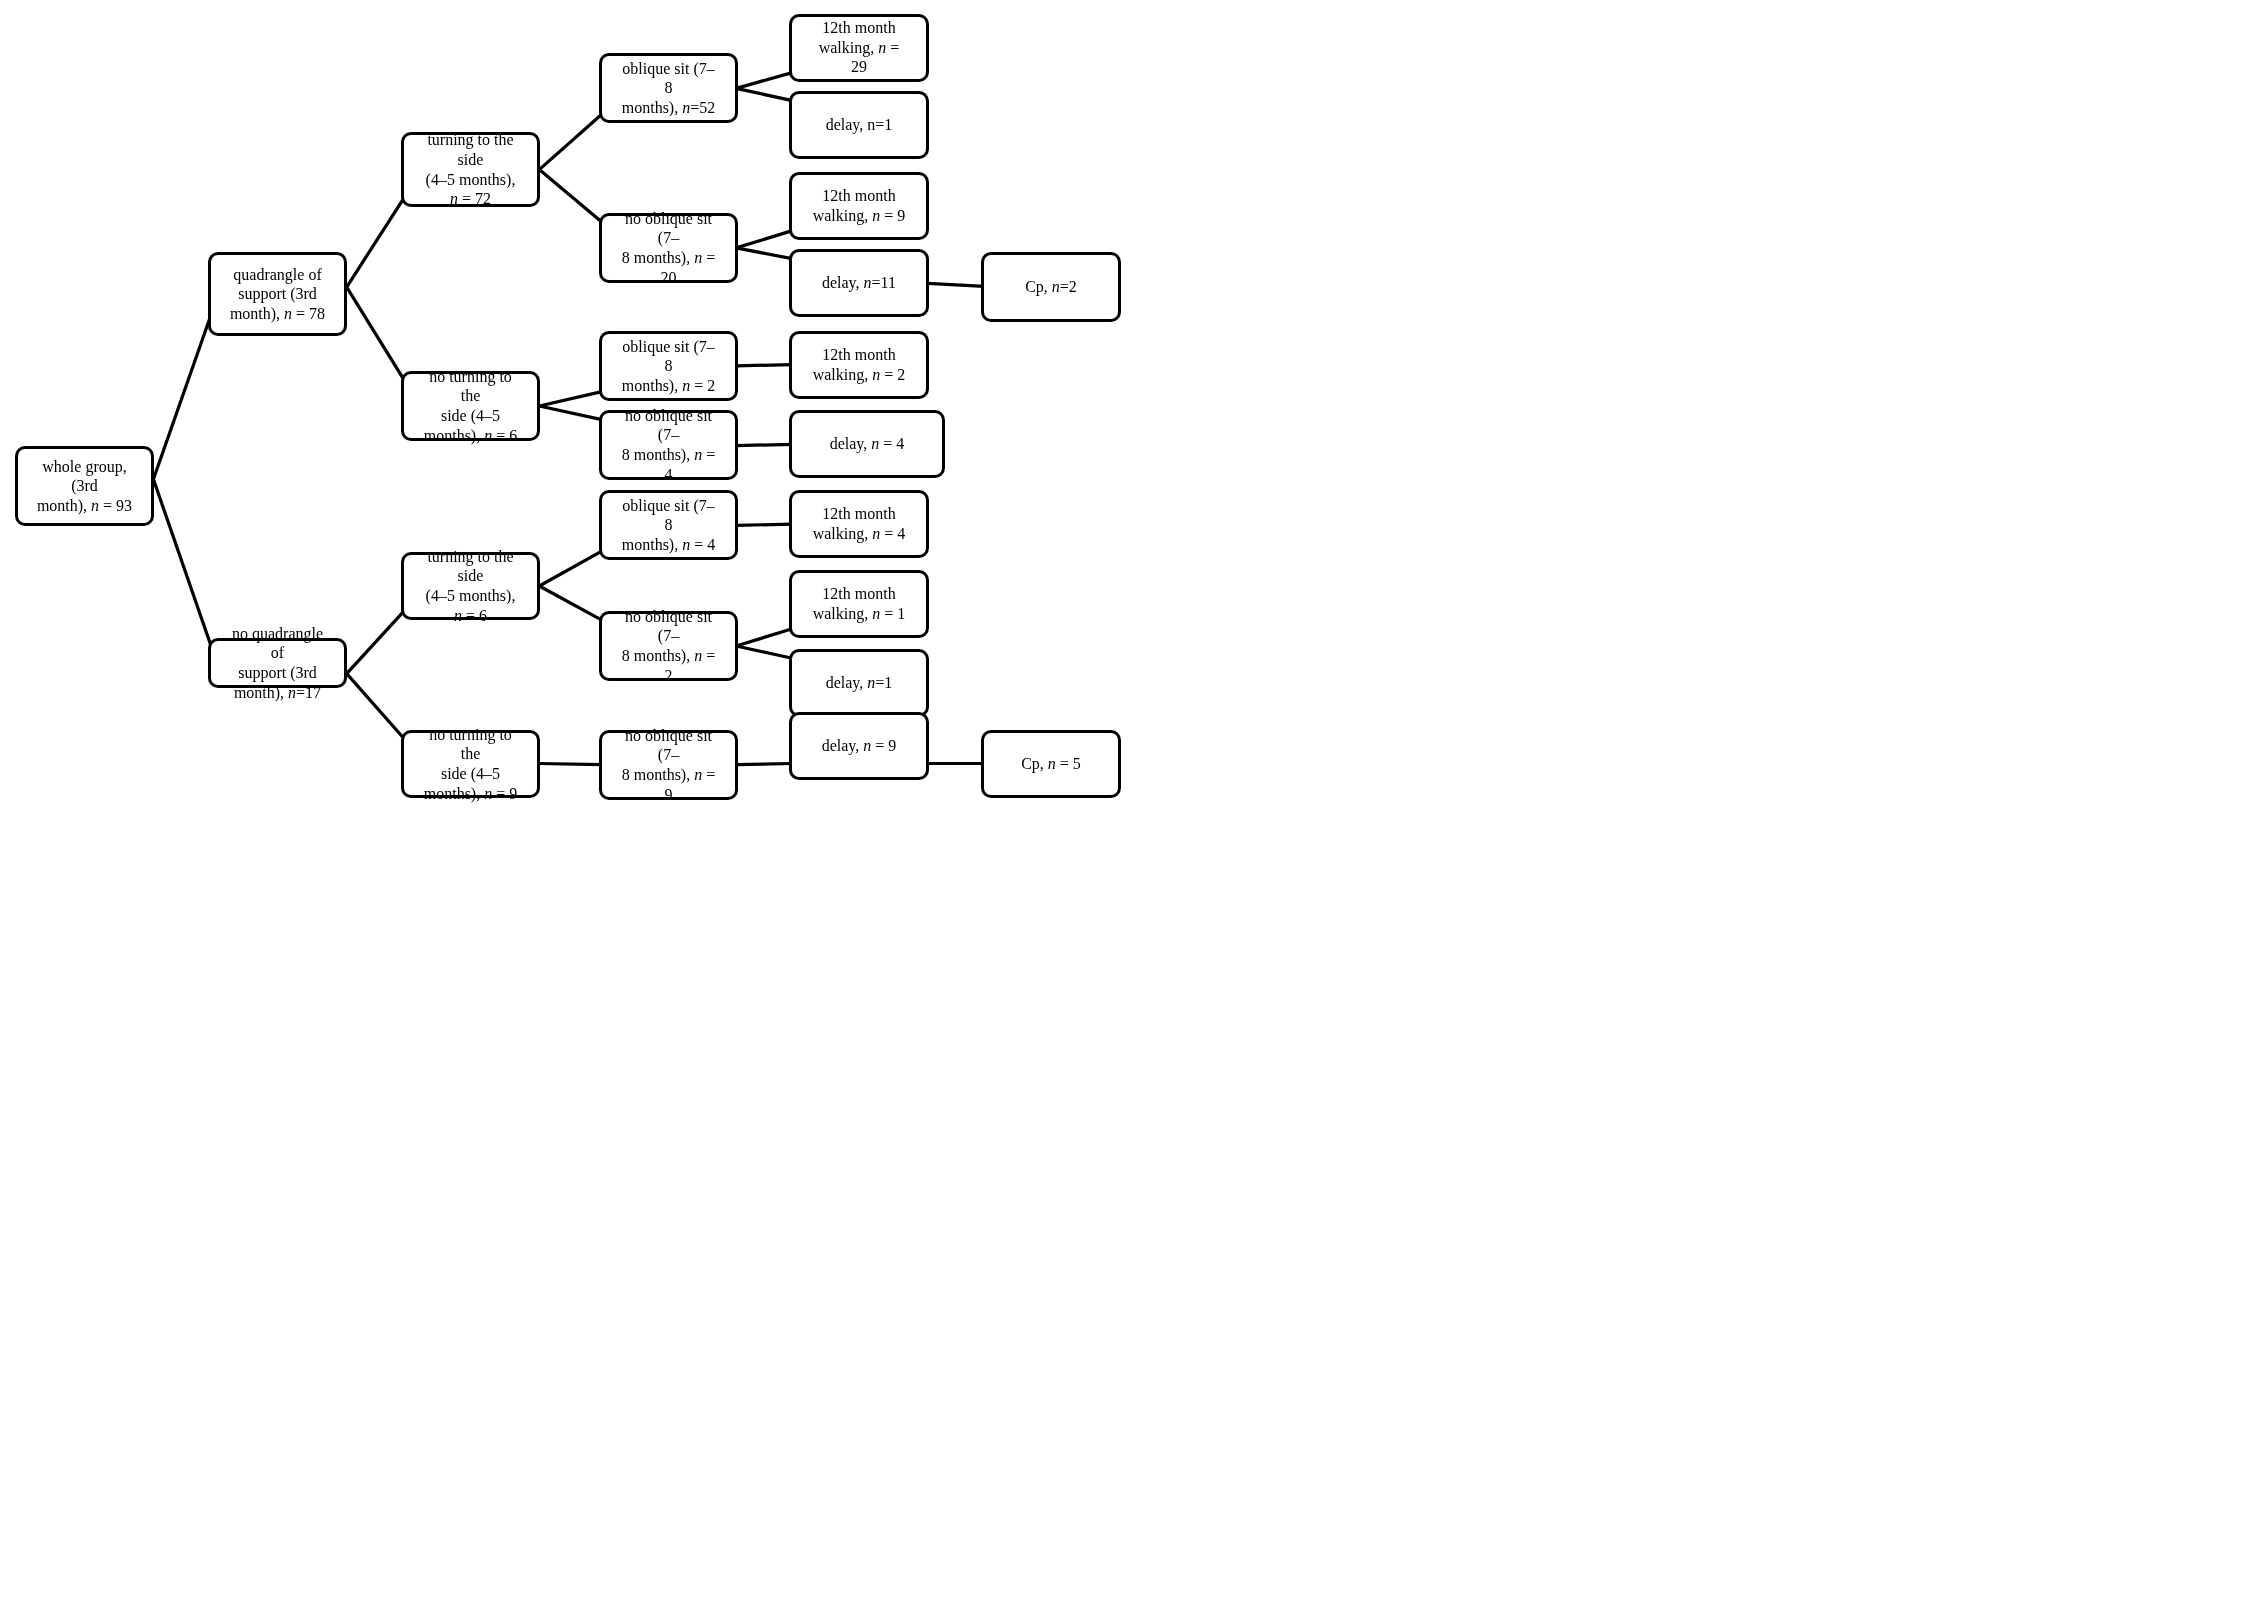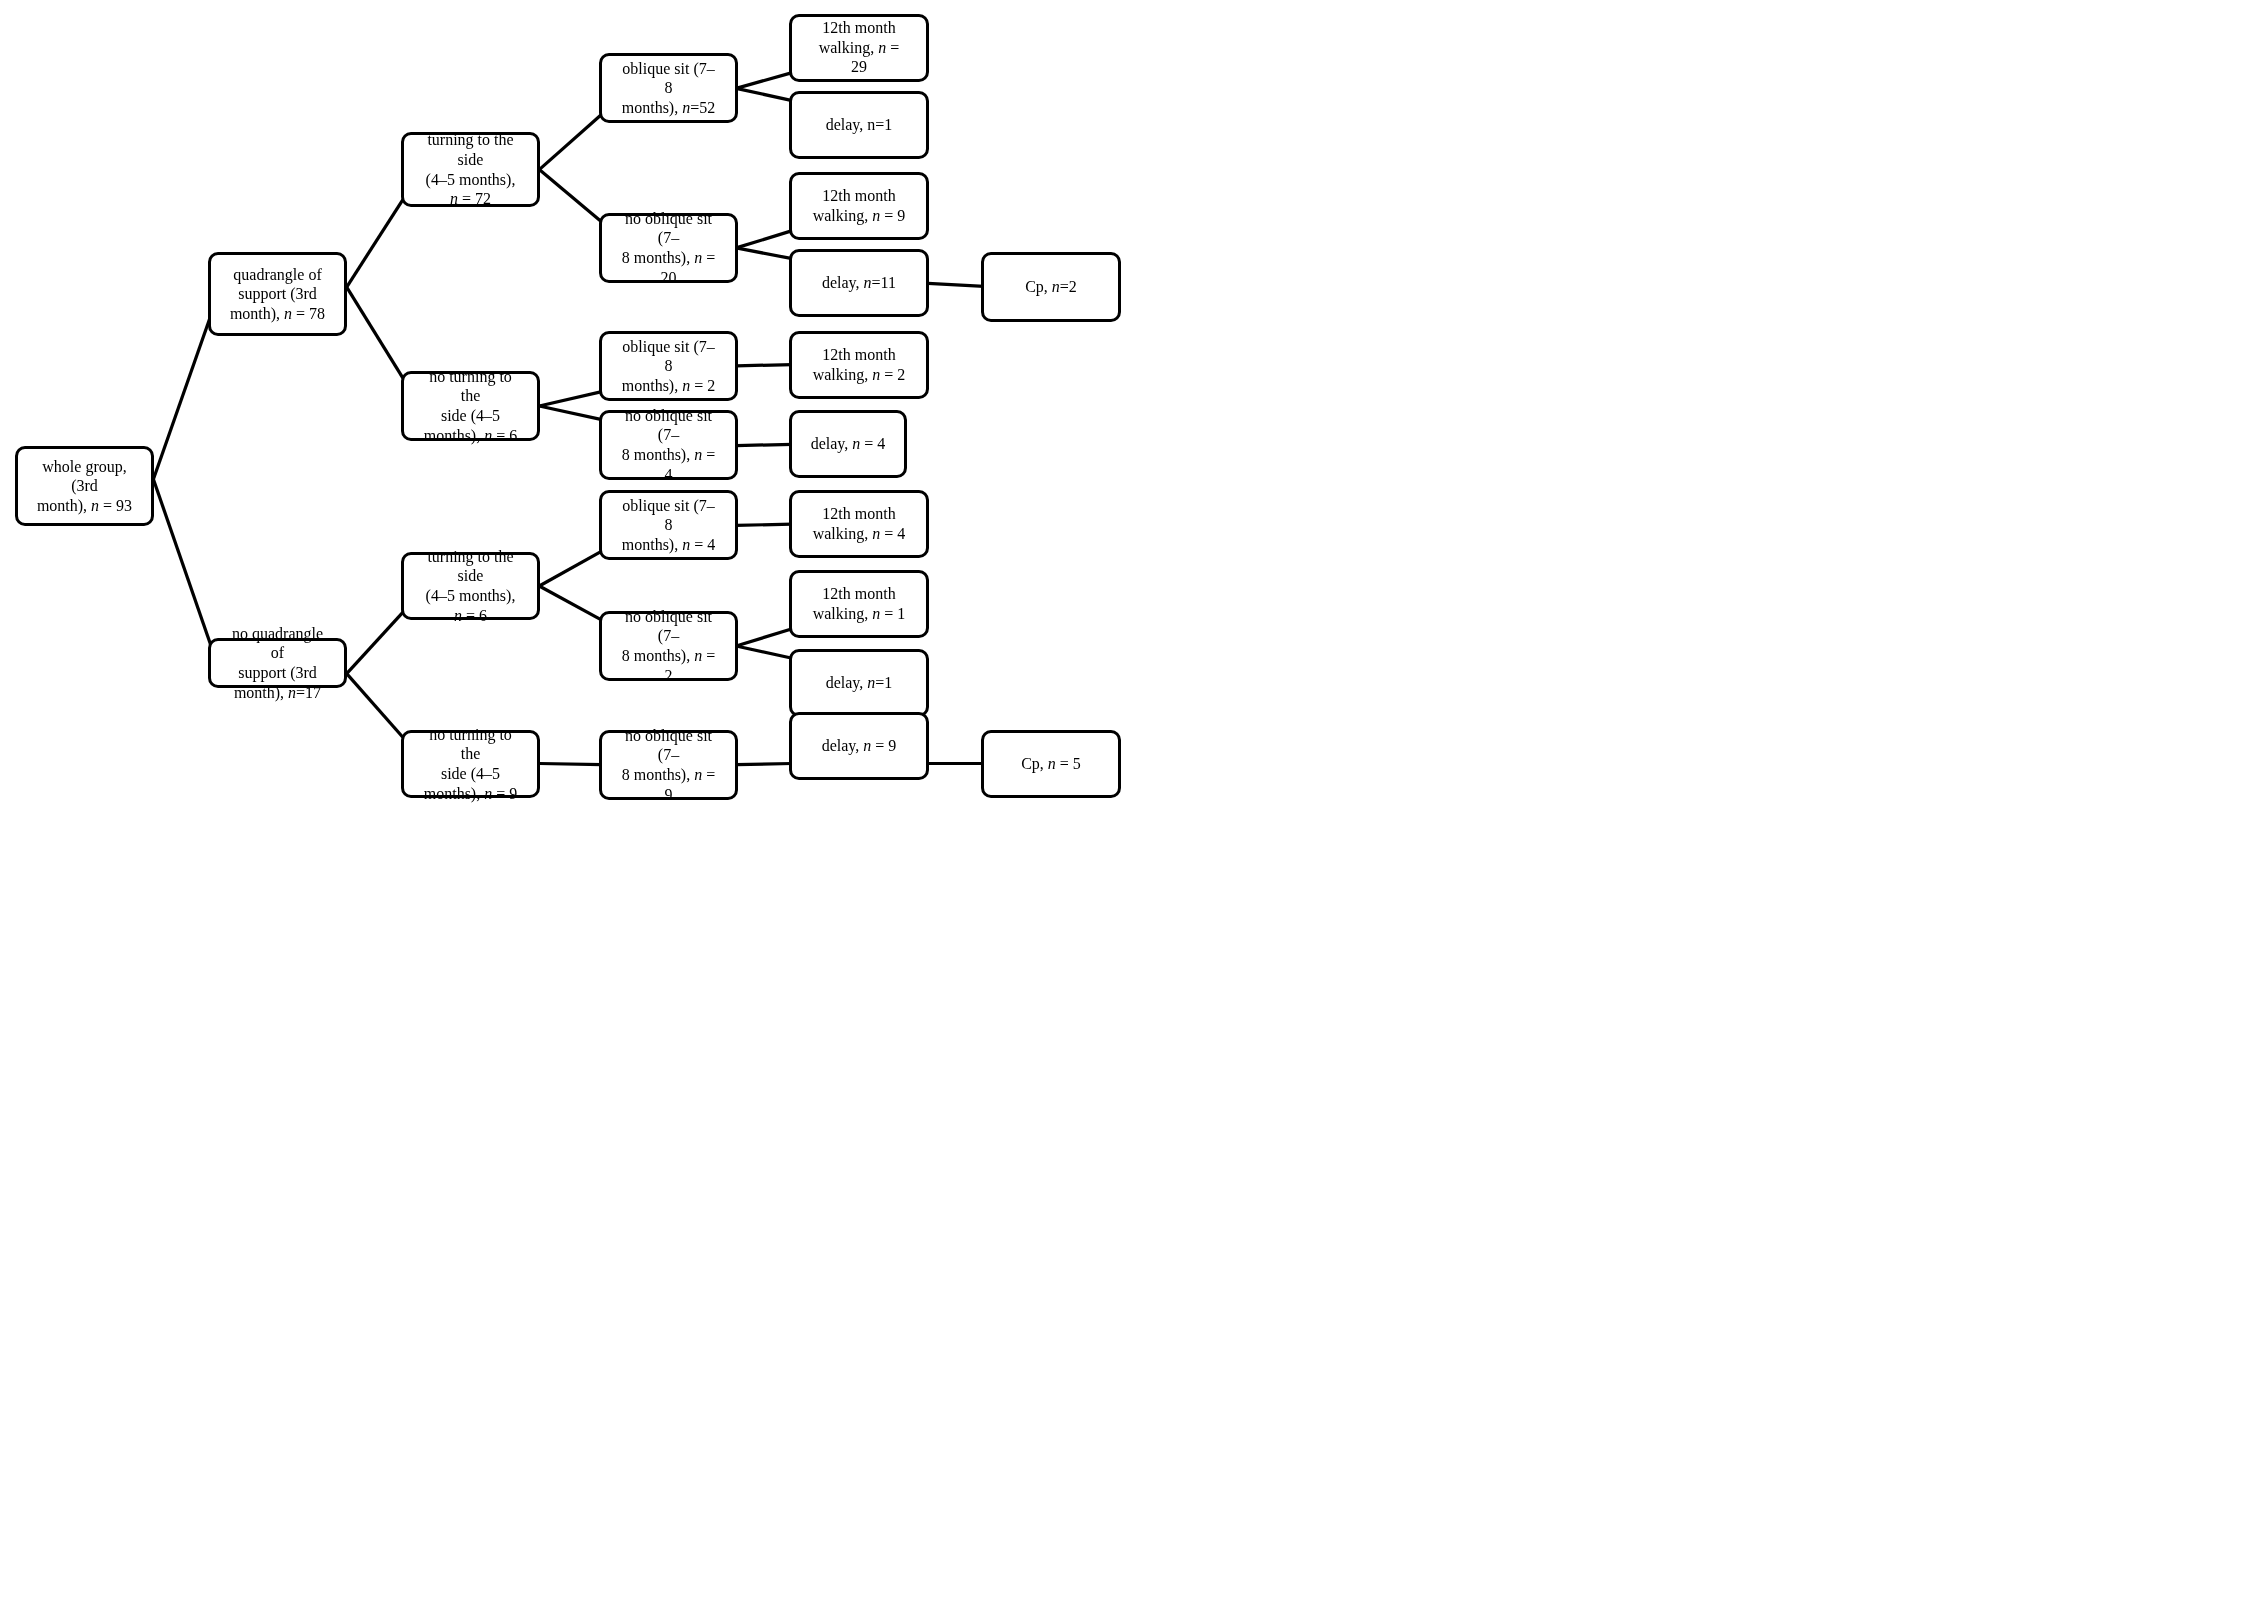--- a/index.html
+++ b/index.html
@@ -170,21 +170,21 @@
 
   <div class="node" style="left:789px;top:249px;width:140px;height:68px">
     <p class="lbl"><span>delay, </span><i class="nvar">n</i><span>=11</span></p>
   </div>
 
   <div class="node" style="left:789px;top:331px;width:140px;height:68px">
     <p class="lbl"><span>12th month
 walking, </span><i class="nvar">n</i><span> = 2</span></p>
   </div>
 
-  <div class="node" style="left:789px;top:410px;width:118px;height:68px">
+  <div class="node" style="left:789px;top:410px;width:156px;height:68px">
     <p class="lbl"><span>delay, </span><i class="nvar">n</i><span> = 4</span></p>
   </div>
 
   <div class="node" style="left:789px;top:490px;width:140px;height:68px">
     <p class="lbl"><span>12th month
 walking, </span><i class="nvar">n</i><span> = 4</span></p>
   </div>
 
   <div class="node" style="left:789px;top:570px;width:140px;height:68px">
     <p class="lbl"><span>12th month

